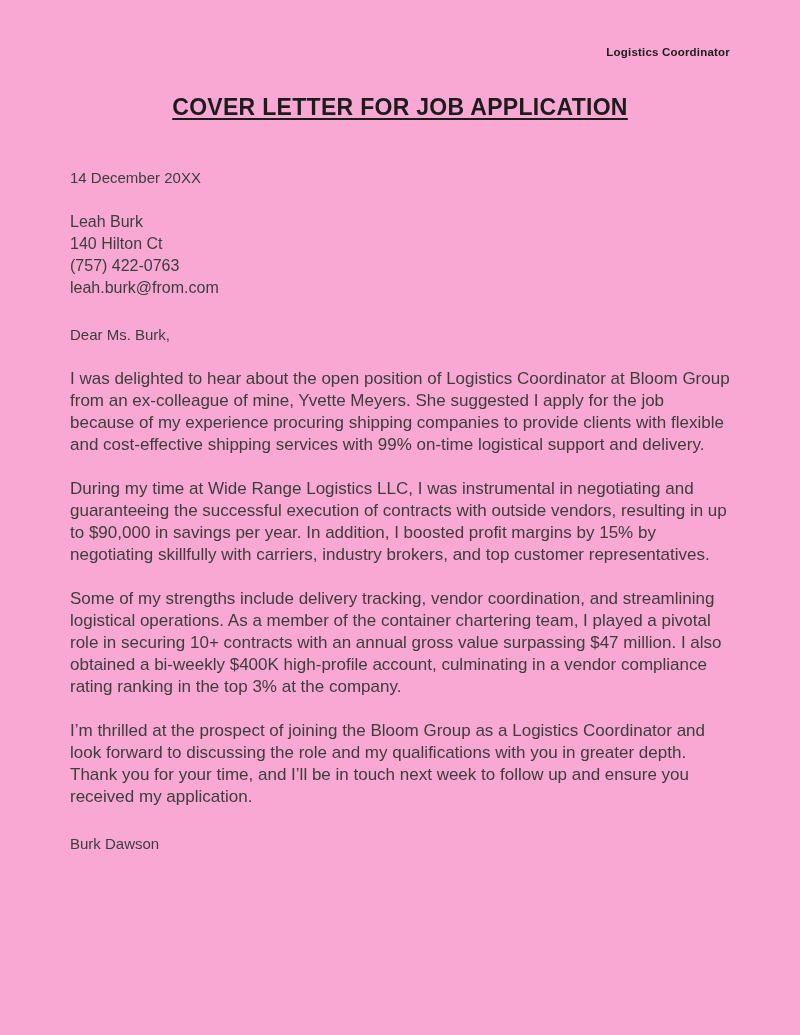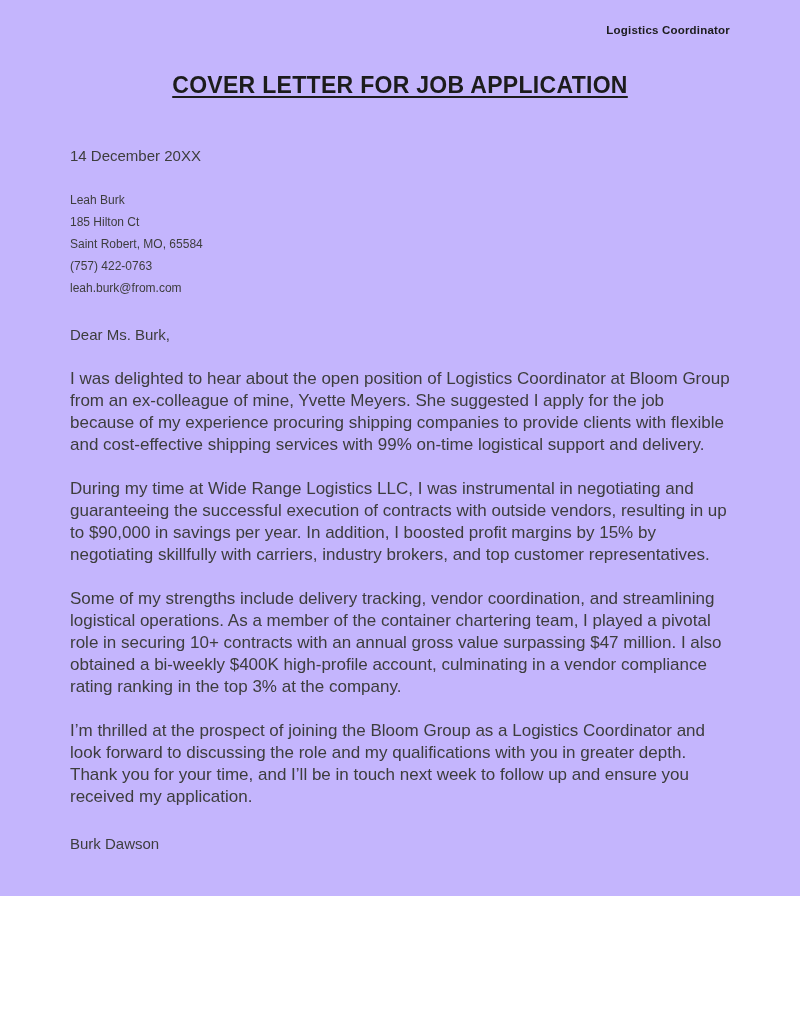--- a/index.html
+++ b/index.html
@@ -3,24 +3,24 @@
 <meta charset="utf-8">
 <style>
   html, body {
     margin: 0;
     padding: 0;
     background: #ffffff;
   }
   .page {
     position: relative;
     width: 800px;
-    height: 896px;
-    background: #c4b5fd;
+    height: 1035px;
+    background: #f9a8d4;
     box-sizing: border-box;
-    padding: 24px 70px 0 70px;
+    padding: 46px 70px 0 70px;
     font-family: "Liberation Sans", "DejaVu Sans", sans-serif;
     color: #3d3d3d;
   }
   .header-label {
     text-align: right;
     font-size: 11.5px;
     font-weight: bold;
     color: #1c1c1c;
     letter-spacing: 0.2px;
     margin: 0 0 0 0;
@@ -38,21 +38,21 @@
   }
   .date-line {
     font-size: 15px;
     margin: 46px 0 0 0;
     line-height: 22px;
   }
   .recipient-block {
     margin: 22px 0 0 0;
   }
   .recipient-block > div {
-    font-size: 12px;
+    font-size: 16px;
     line-height: 22px;
   }
   .salutation {
     font-size: 15px;
     line-height: 22px;
     margin: 25px 0 0 0;
   }
   .body-paragraph {
     font-size: 17px;
     line-height: 22px;
@@ -75,22 +75,21 @@
 <div class="page">
 
   <div class="header-label">Logistics Coordinator</div>
 
   <h1 class="doc-title">COVER LETTER FOR JOB APPLICATION</h1>
 
   <div class="date-line">14 December 20XX</div>
 
   <div class="recipient-block">
     <div>Leah Burk</div>
-    <div>185 Hilton Ct</div>
-    <div>Saint Robert, MO, 65584</div>
+    <div>140 Hilton Ct</div>
     <div>(757) 422-0763</div>
     <div>leah.burk@from.com</div>
   </div>
 
   <div class="salutation">Dear Ms. Burk,</div>
 
   <p class="body-paragraph">I was delighted to hear about the open position of Logistics Coordinator at Bloom Group from an ex-colleague of mine, Yvette Meyers. She suggested I apply for the job because of my experience procuring shipping companies to provide clients with flexible and cost-effective shipping services with 99% on-time logistical support and delivery.</p>
 
   <p class="body-paragraph">During my time at Wide Range Logistics LLC, I was instrumental in negotiating and guaranteeing the successful execution of contracts with outside vendors, resulting in up to $90,000 in savings per year. In addition, I boosted profit margins by 15% by negotiating skillfully with carriers, industry brokers, and top customer representatives.</p>
 

